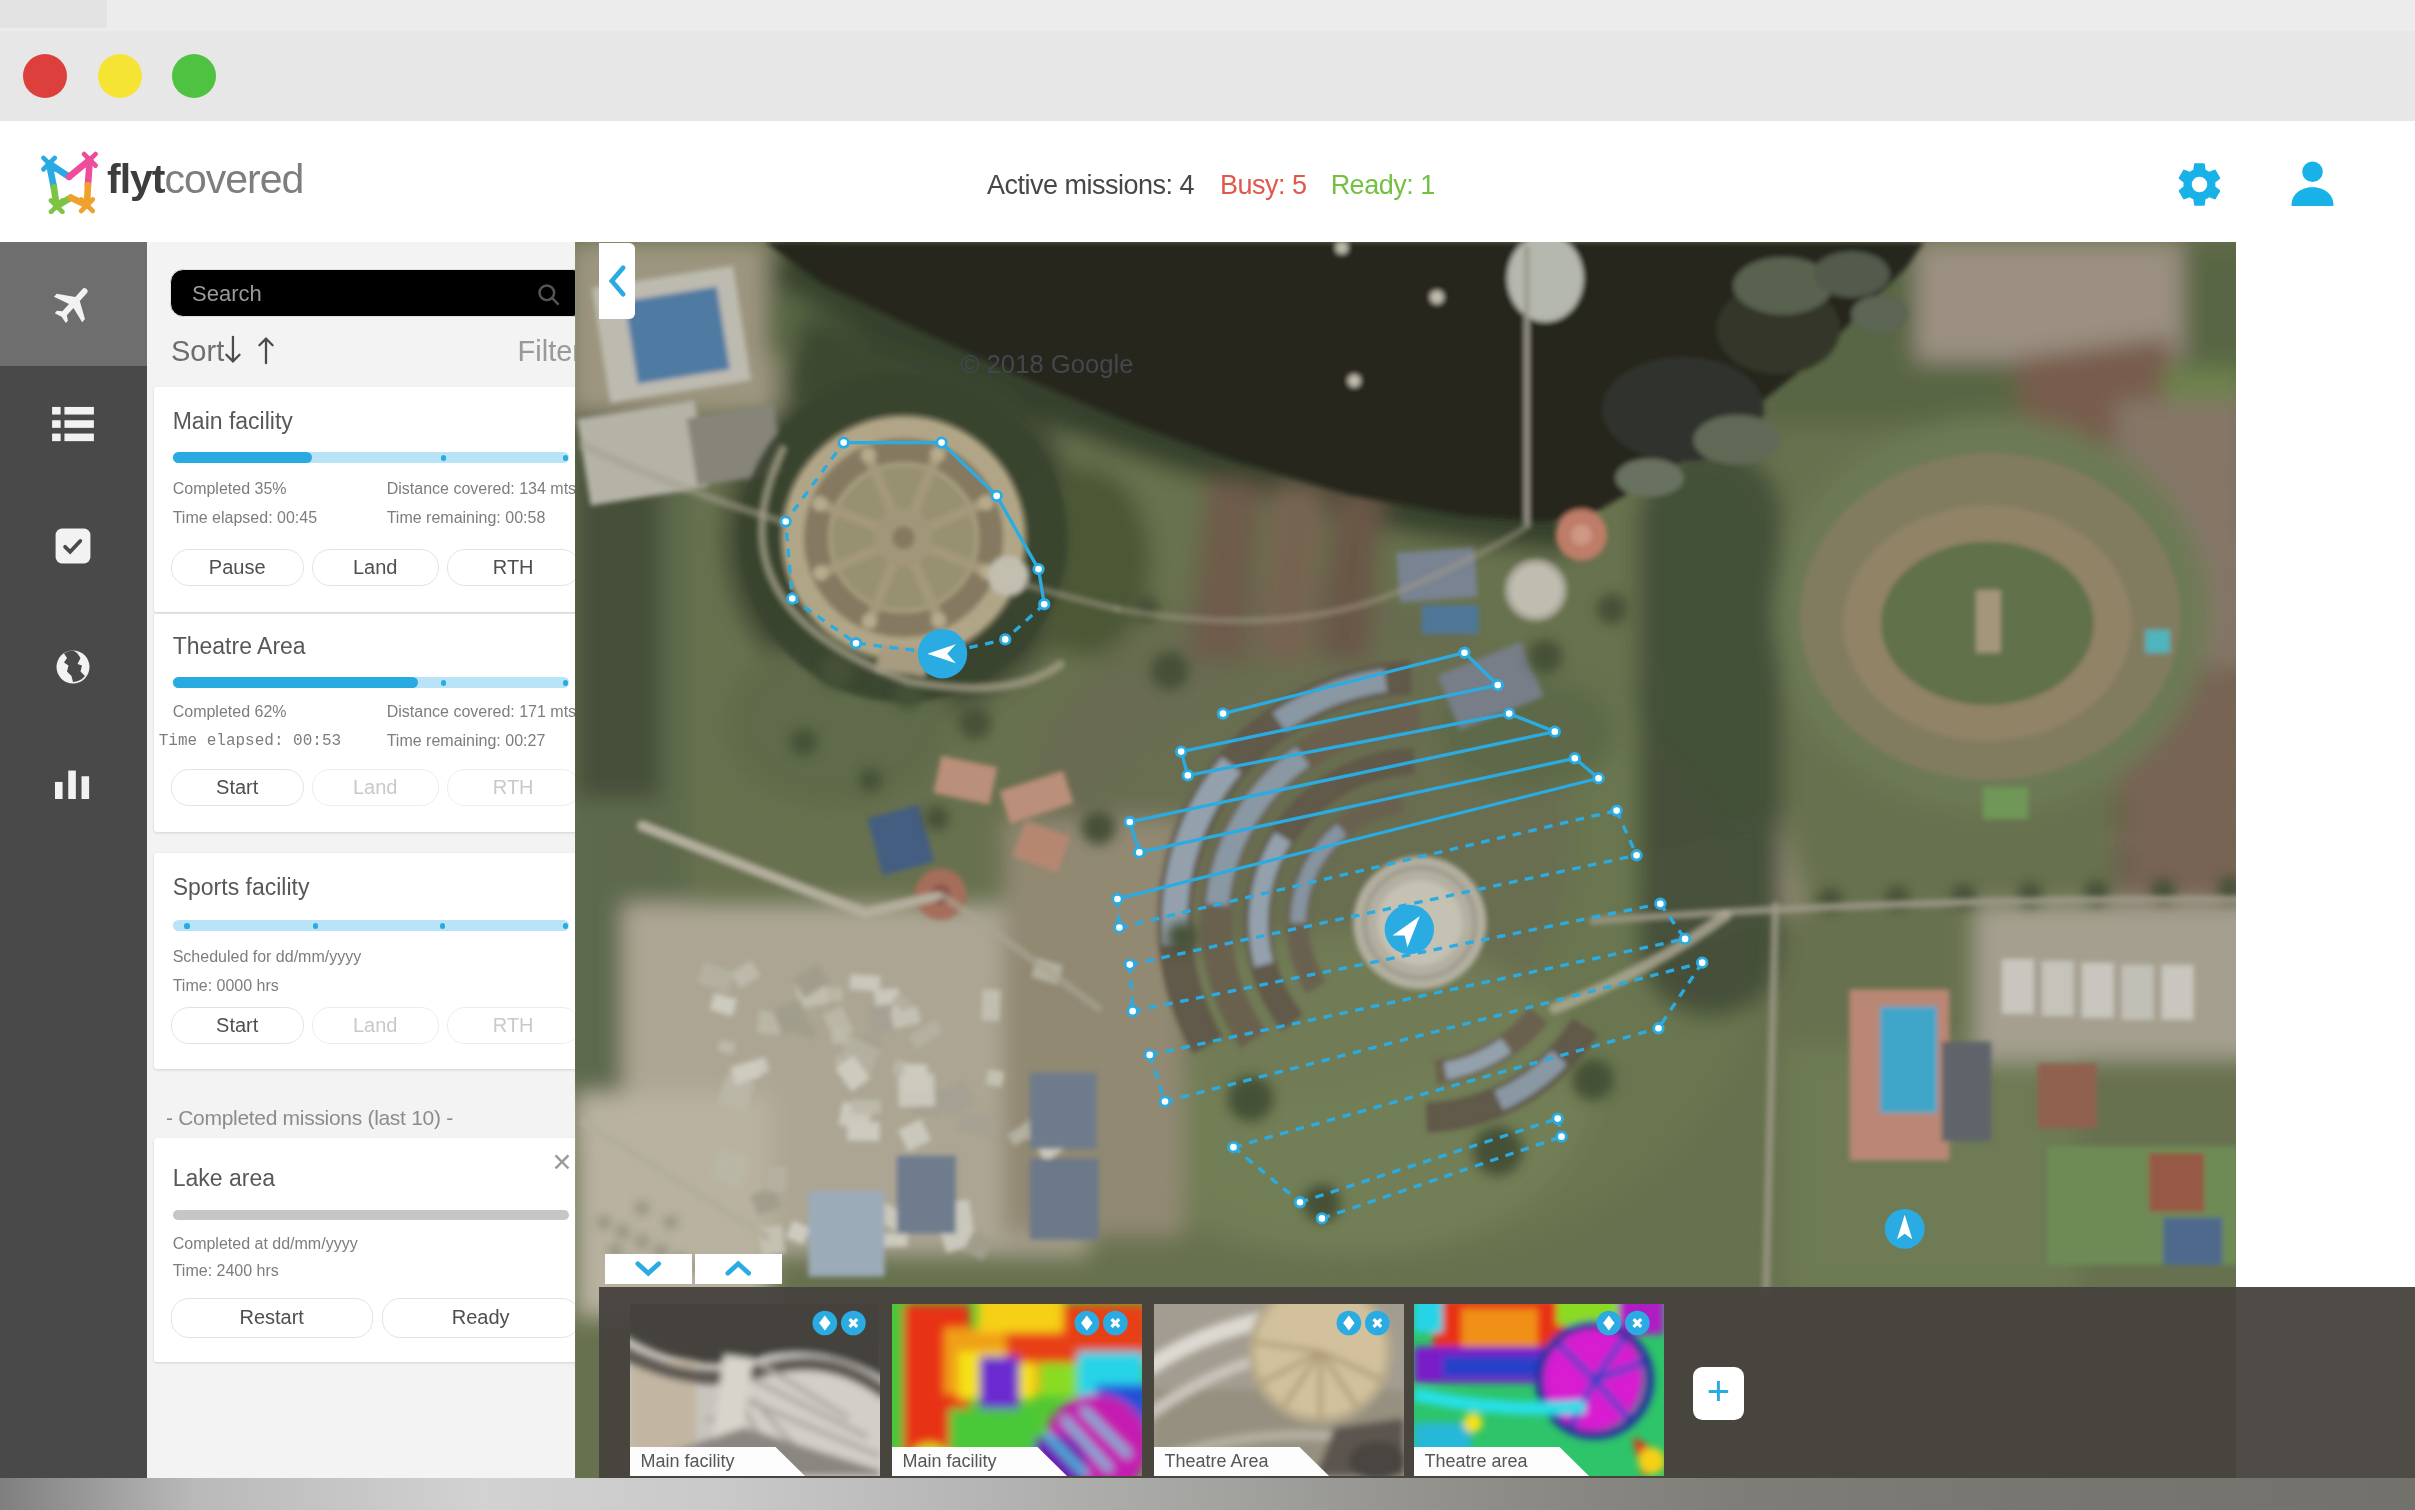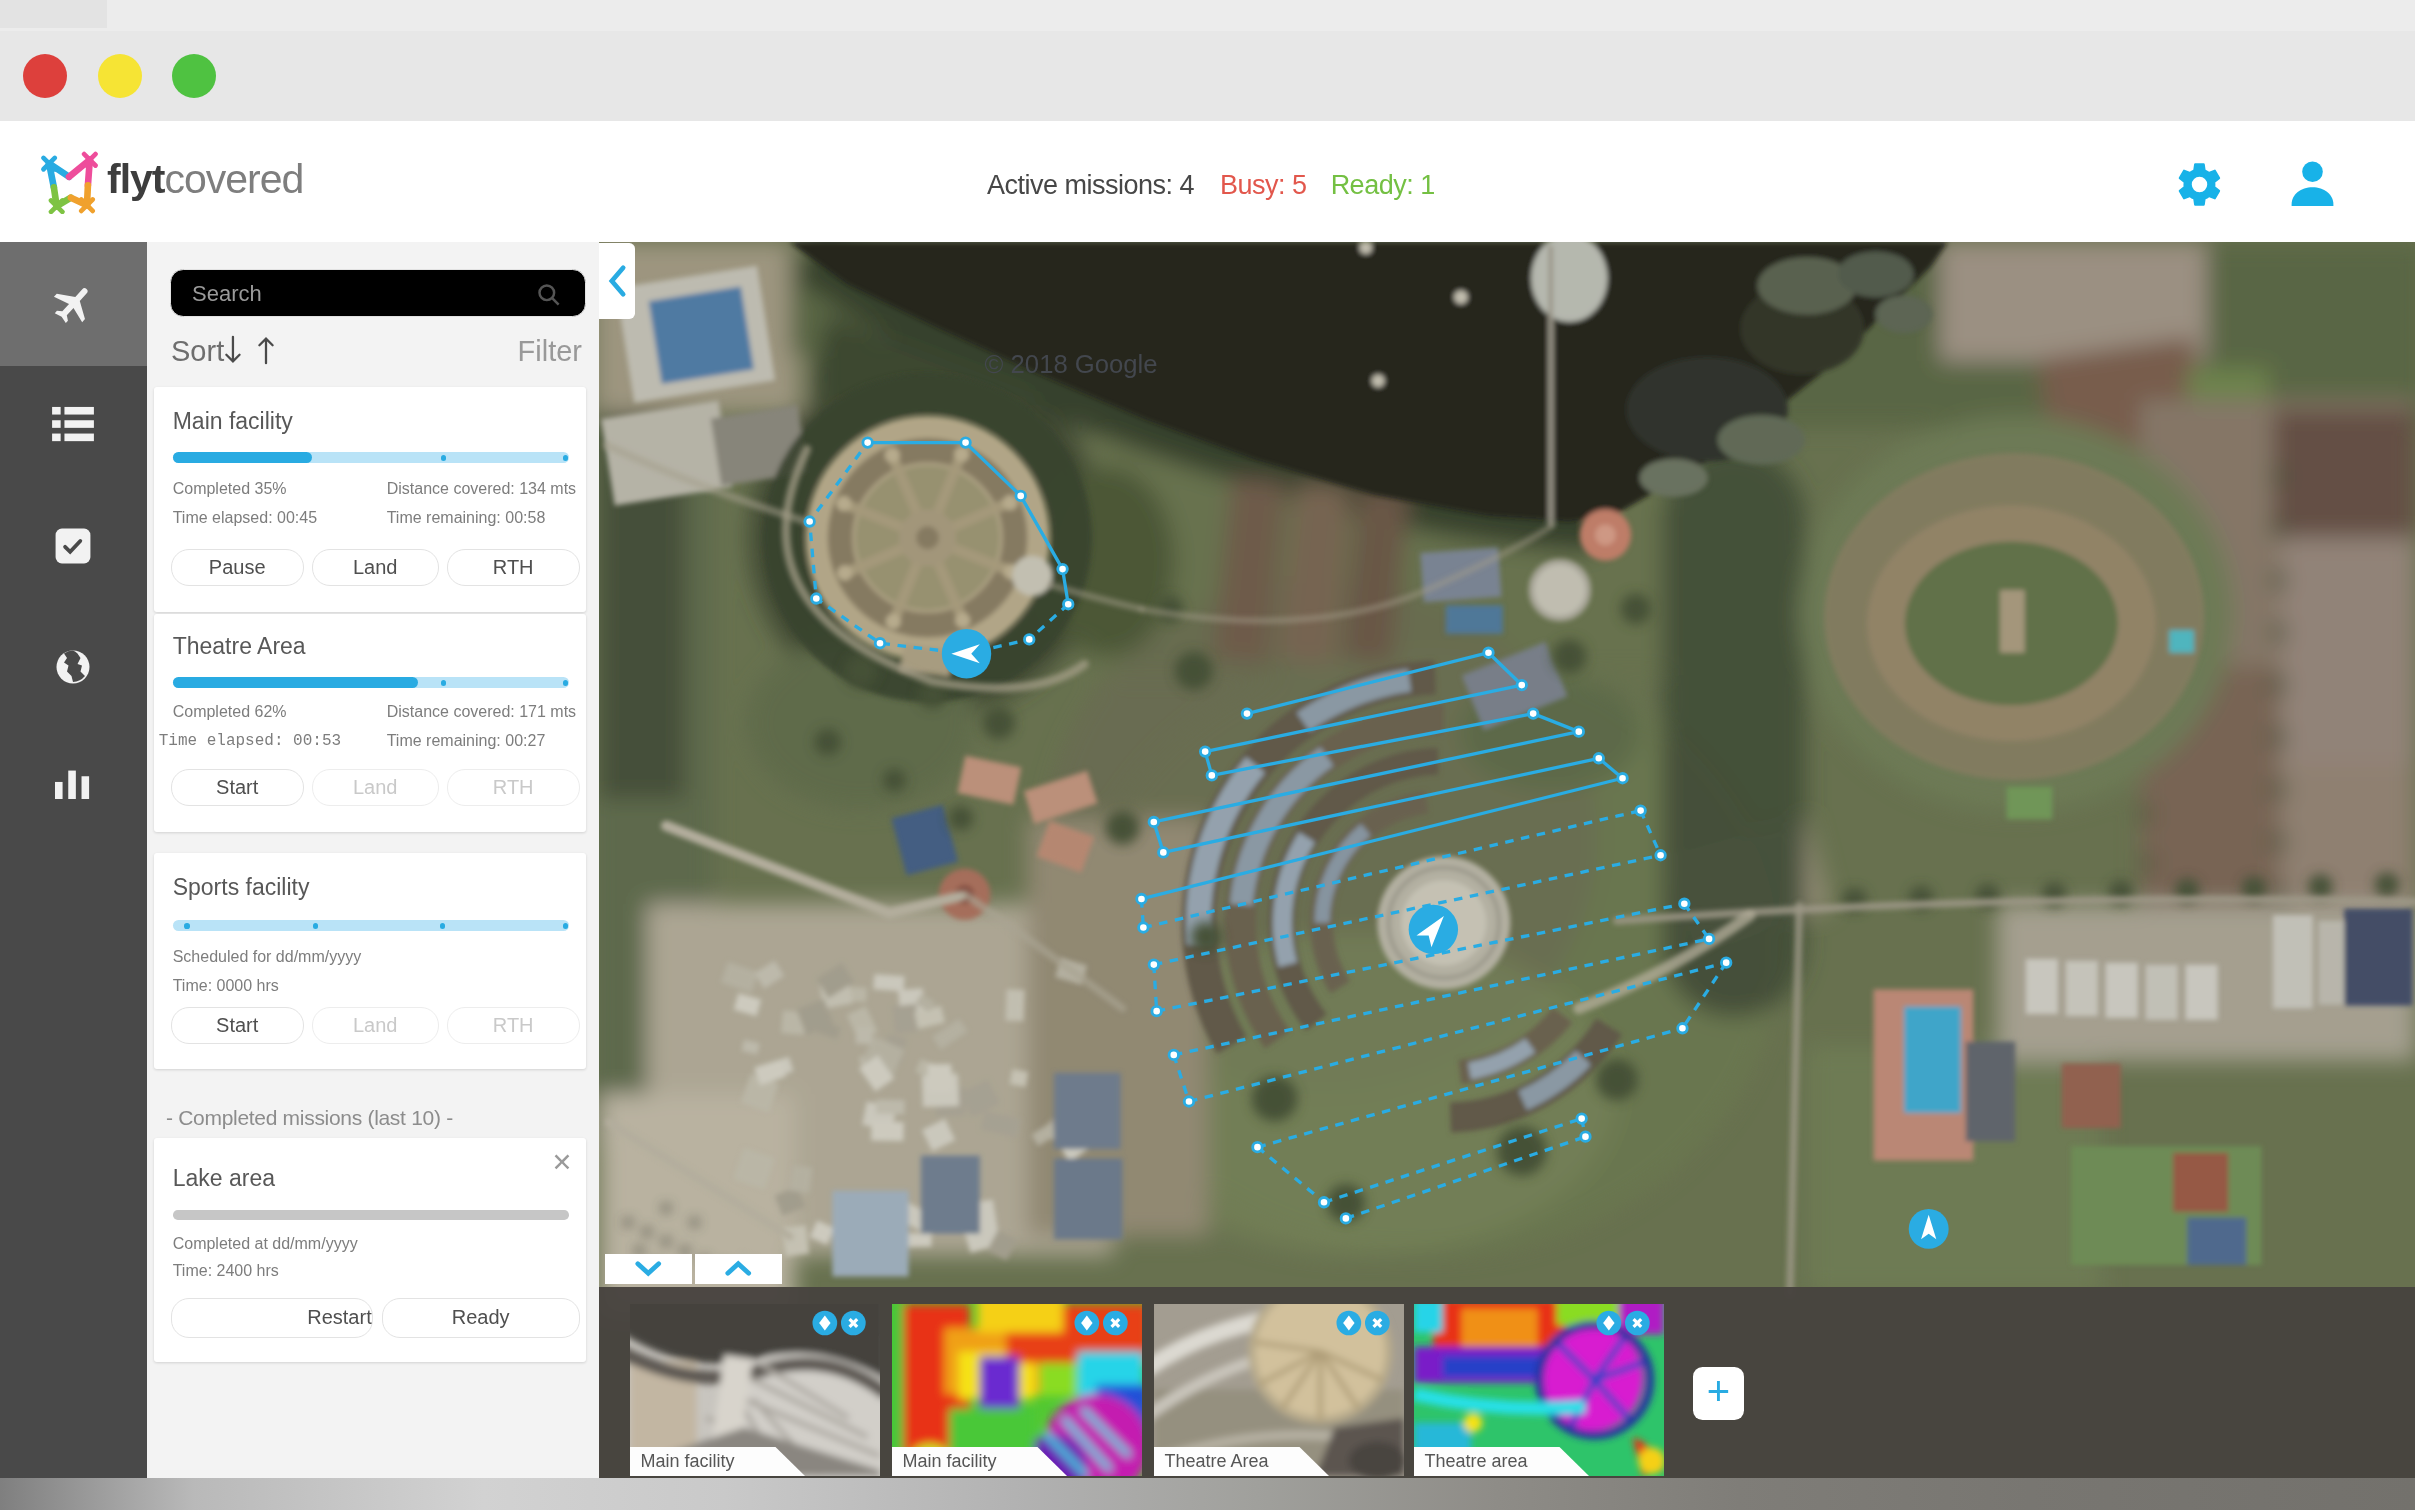--- a/index.html
+++ b/index.html
@@ -41,21 +41,21 @@
   .stat { position:absolute; font-size:16px; color:#7d7d7d; white-space:nowrap;}
   .pb { position:absolute; left:19px; width:396px; height:10.5px; border-radius:5.7px; background:#b9e3f7; }
   .pb .fill { position:absolute; left:0; top:0; height:10.5px; border-radius:5.7px; background:#29abe2; }
   .pb .dot { position:absolute; top:2.9px; width:5.7px; height:5.7px; border-radius:50%; background:#29abe2; }
   .btn { position:absolute; height:37px; background:#fff; border:1.9px solid #e3e3e3; border-radius:18px;
      font-size:20px; color:#4f4f4f; text-align:center; }
   .btn.dis { color:#c9c9c9; border-color:#ededed; }
   #cmh { position:absolute; left:19px; top:864px; font-size:21px; letter-spacing:-0.3px; color:#8c8c8c; }
 
   
-  #map { left:599px; top:242px; width:1817px; height:1236px; background:#6f7b58; overflow:hidden;}
+  #map { left:575px; top:242px; width:1661px; height:1236px; background:#6f7b58; overflow:hidden;}
 
   
   #collapse { left:599px; top:243px; width:36px; height:76px; background:#fff; border-radius:0 5.7px 5.7px 0; }
 
   
   #bstrip { left:599px; top:1287px; width:1817px; height:191px; background:rgba(72,68,63,0.96); }
   .vbtn { position:absolute; top:1254px; height:29.5px; width:87px; background:#fff; }
   .thumb { position:absolute; top:1304px; width:250px; height:172px; overflow:hidden; background:#888; }
   .tlabel { position:absolute; left:0; bottom:0; height:29.5px; background:#fdfdfd; color:#565656;
      font-size:18px; line-height:29.5px; padding-left:10.5px; }
@@ -199,21 +199,21 @@
       <div class="btn dis" style="left:293px;top:154px;width:133px;line-height:34px;">RTH</div>
     </div>
     <div id="cmh">- Completed missions (last 10) -</div>
 
     <div class="card" id="card4" style="top:896px;height:224px;">
       <div style="position:absolute;right:13.3px;top:9.5px;font-size:25px;color:#9a9a9a;">✕</div>
       <div class="ct" style="top:27px;">Lake area</div>
       <div style="position:absolute;left:19px;top:72px;width:396px;height:9.5px;border-radius:4.8px;background:#c6c6c6;"></div>
       <div class="stat" style="left:19px;top:97px;">Completed at dd/mm/yyyy</div>
       <div class="stat" style="left:19px;top:124px;">Time: 2400 hrs</div>
-      <div class="btn" style="left:17px;top:160px;width:202px;line-height:36px;height:40px;text-align:right;">Restart</div>
+      <div class="btn" style="left:17px;top:160px;width:202px;line-height:36px;height:40px;">Restart</div>
       <div class="btn" style="left:228px;top:160px;width:198px;line-height:36px;height:40px;">Ready</div>
     </div>
   </div>
 
   <div id="map" class="abs">
     <svg width="1817" height="1236" viewBox="630 254 1910 1300">
 <defs>
  <filter id="b12" x="-30%" y="-30%" width="160%" height="160%">
             <feGaussianBlur stdDeviation="12"></feGaussianBlur>
           </filter>

